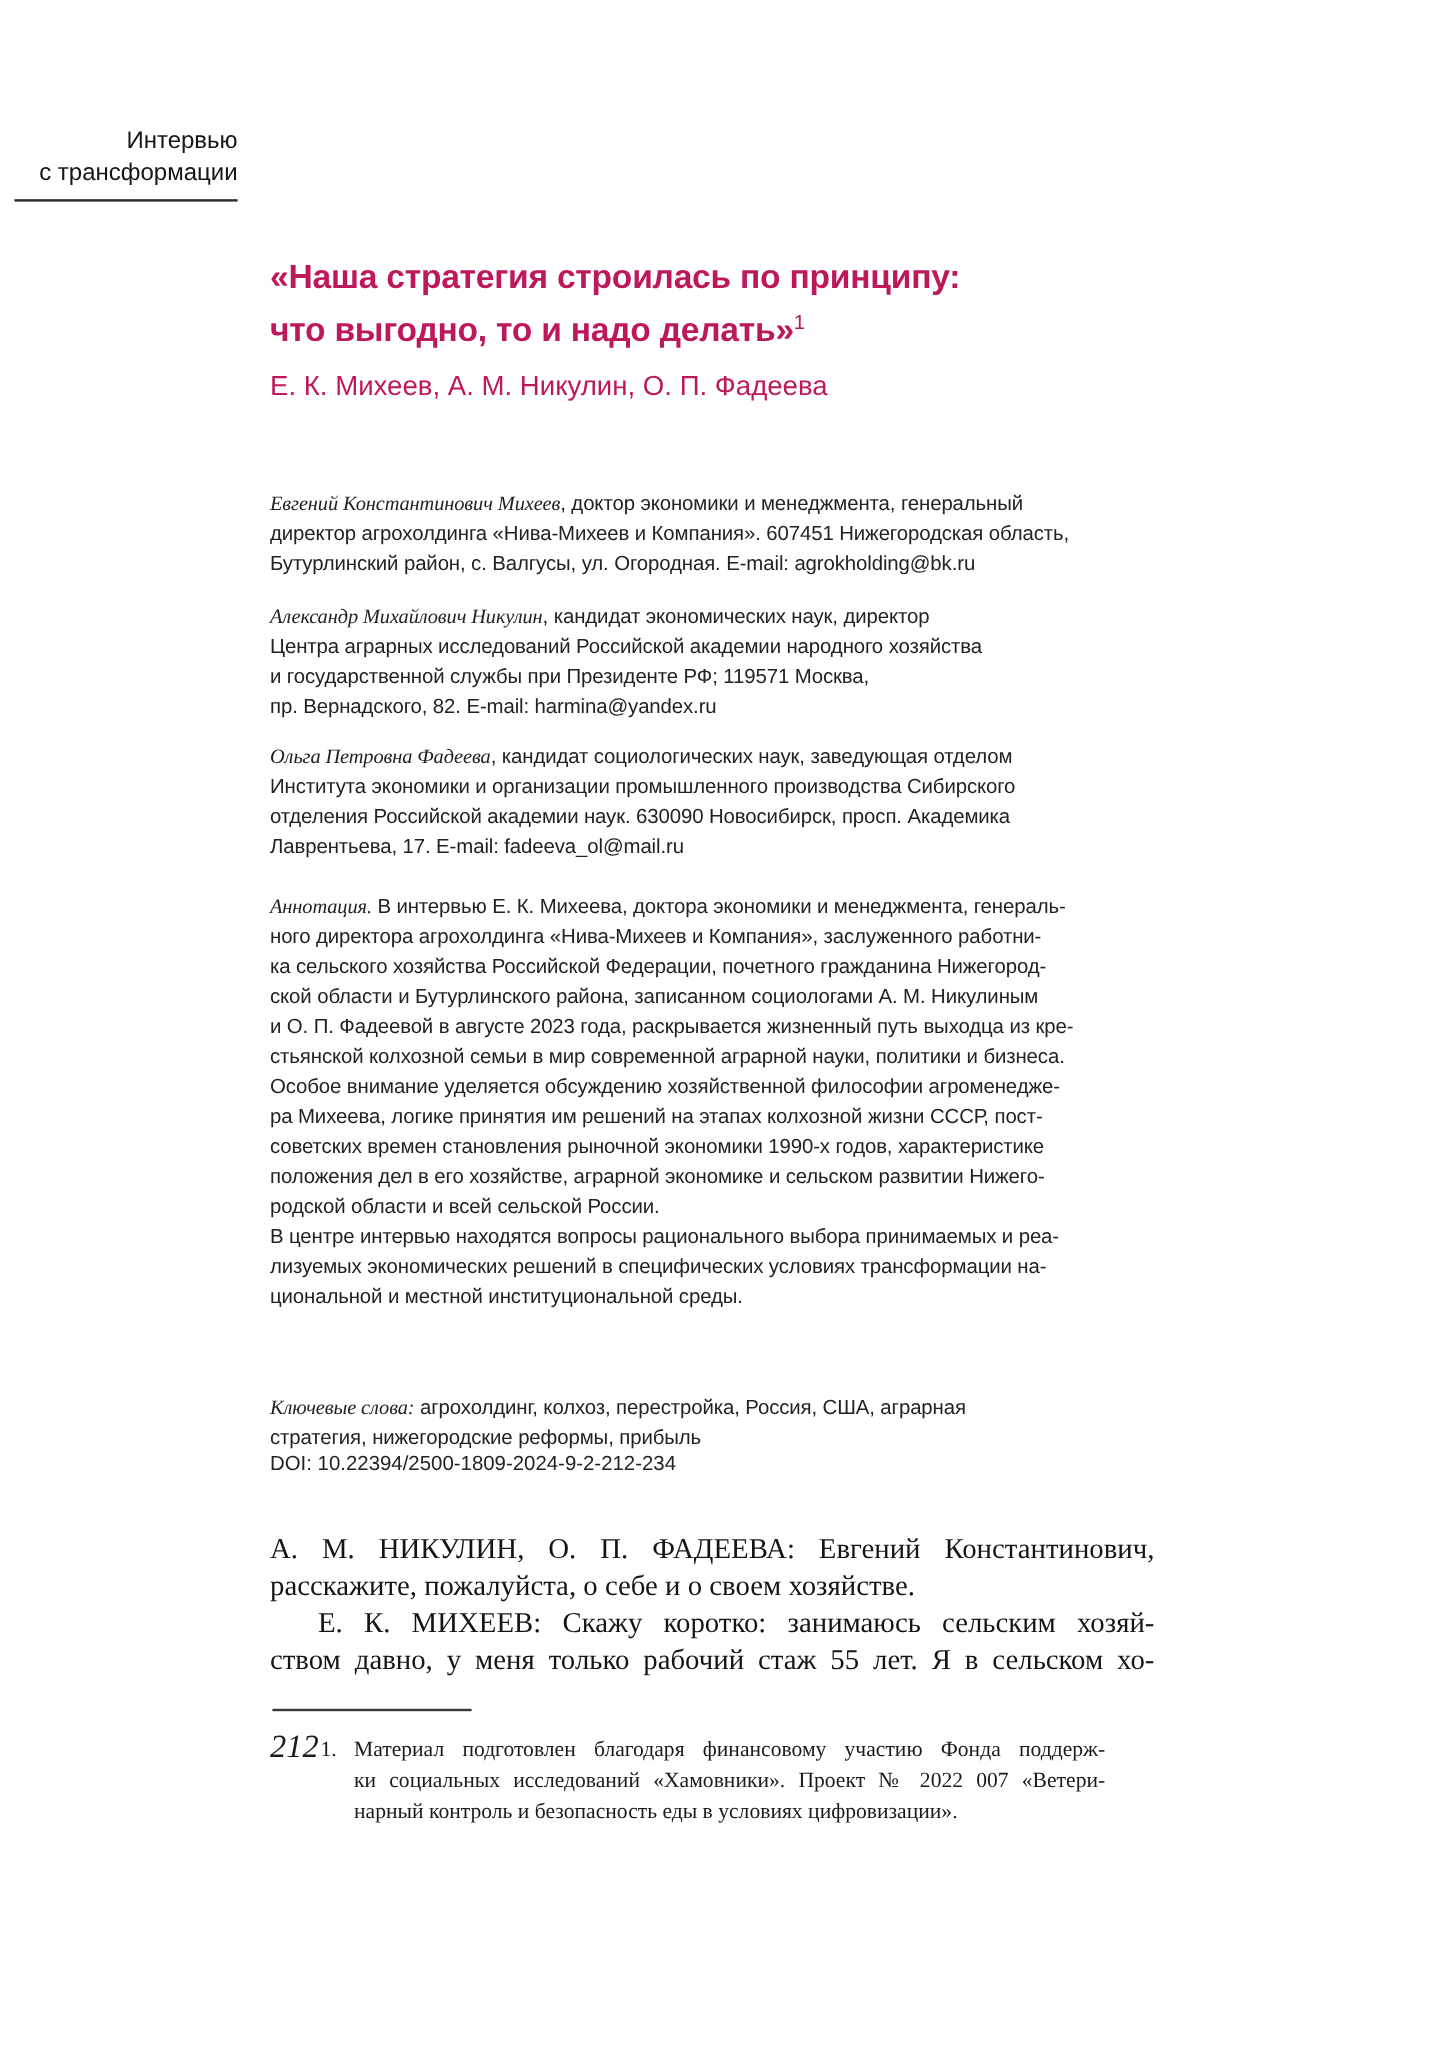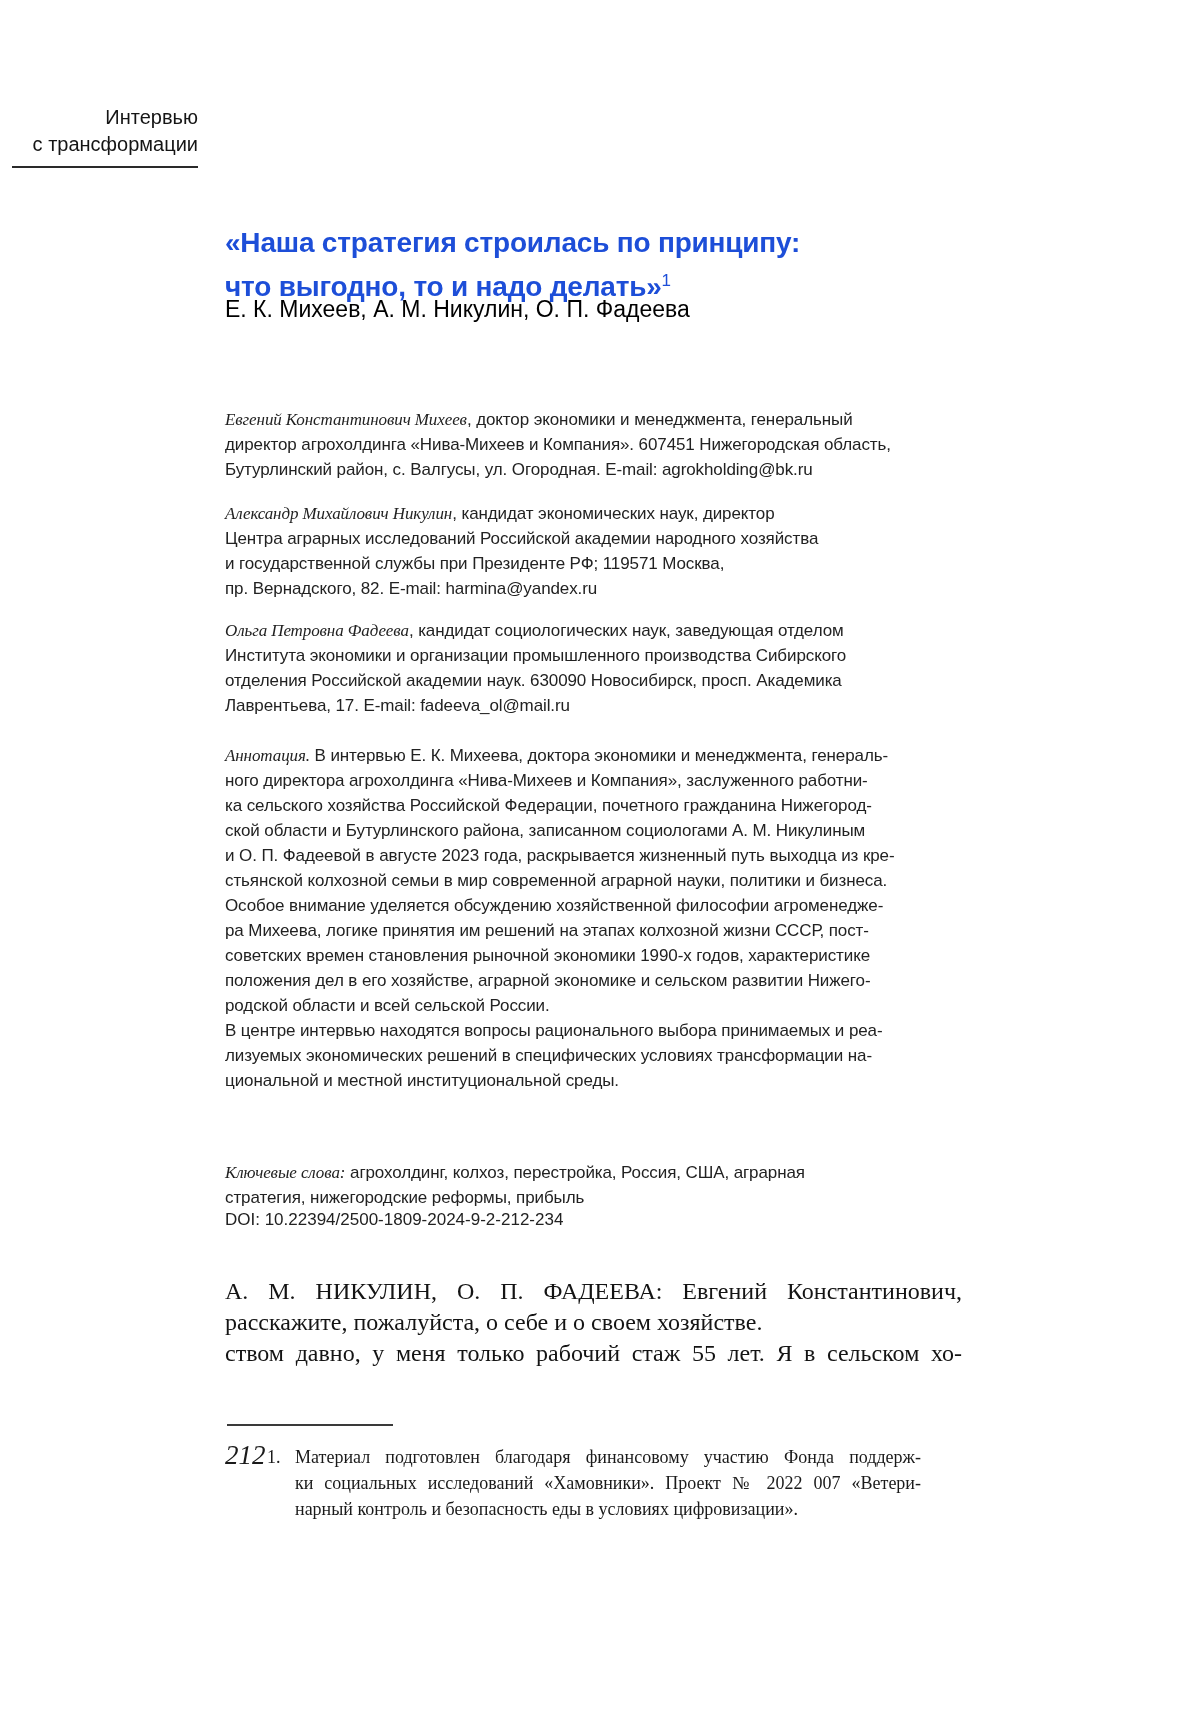--- a/index.html
+++ b/index.html
@@ -17,26 +17,26 @@
     position:absolute;left:12px;top:104px;width:186px;
     text-align:right;
     font-size:20px;line-height:27px;color:#151515;
     border-bottom:2px solid #2a2a2a;
     padding-bottom:8px;
   }
   
   .col{position:absolute;left:225px;top:0;width:737px;height:1710px;}
   .block{position:absolute;left:0;width:737px;}
   h1.title{
-    margin:0;top:224px;
-    font-size:28px;line-height:38px;font-weight:bold;color:#1d4ed8;
+    margin:0;top:212px;
+    font-size:28px;line-height:38px;font-weight:bold;color:#be185d;
     letter-spacing:-0.2px;
   }
   h1.title sup{font-size:17px;font-weight:400;}
-  .authors{top:296px;font-size:23px;color:#000000;}
+  .authors{top:308px;font-size:23px;color:#be185d;}
   .sansblock{
     white-space:pre;
     font-size:17px;line-height:25px;letter-spacing:-0.1px;color:#222222;
   }
   .it{font-style:italic;font-family:Liberation Serif, serif;}
   .bio1{top:390px;}
   .bio2{top:484px;}
   .bio3{top:574px;margin-top:44px;}
   .abstract{top:726px;}
   .keywords{top:1143px;}
@@ -114,20 +114,21 @@
 циональной и местной институциональной среды.</span></p>
 
     <p class="block sansblock keywords"><span class="it">Ключевые слова:</span><span> агрохолдинг, колхоз, перестройка, Россия, США, аграрная
 стратегия, нижегородские реформы, прибыль</span></p>
 
     <div class="block doi">DOI: 10.22394/2500-1809-2024-9-2-212-234</div>
 
     <div class="block interview">
       <div class="ivline jl">А. М. НИКУЛИН, О. П. ФАДЕЕВА: Евгений Константинович,</div>
       <div class="ivline">расскажите, пожалуйста, о себе и о своем хозяйстве.</div>
+      <div class="ivline jl ind">Е. К. МИХЕЕВ: Скажу коротко: занимаюсь сельским хозяй-</div>
       <div class="ivline jl">ством давно, у меня только рабочий стаж 55 лет. Я в сельском хо-</div>
     </div>
 
     <hr class="fnrule">
 
     <div class="block footnote">
       <span class="fnnum">1.</span>
       <span class="fnbody">
         <div class="fnline jl">Материал подготовлен благодаря финансовому участию Фонда поддерж-</div>
         <div class="fnline jl">ки социальных исследований «Хамовники». Проект № 2022 007 «Ветери-</div>

